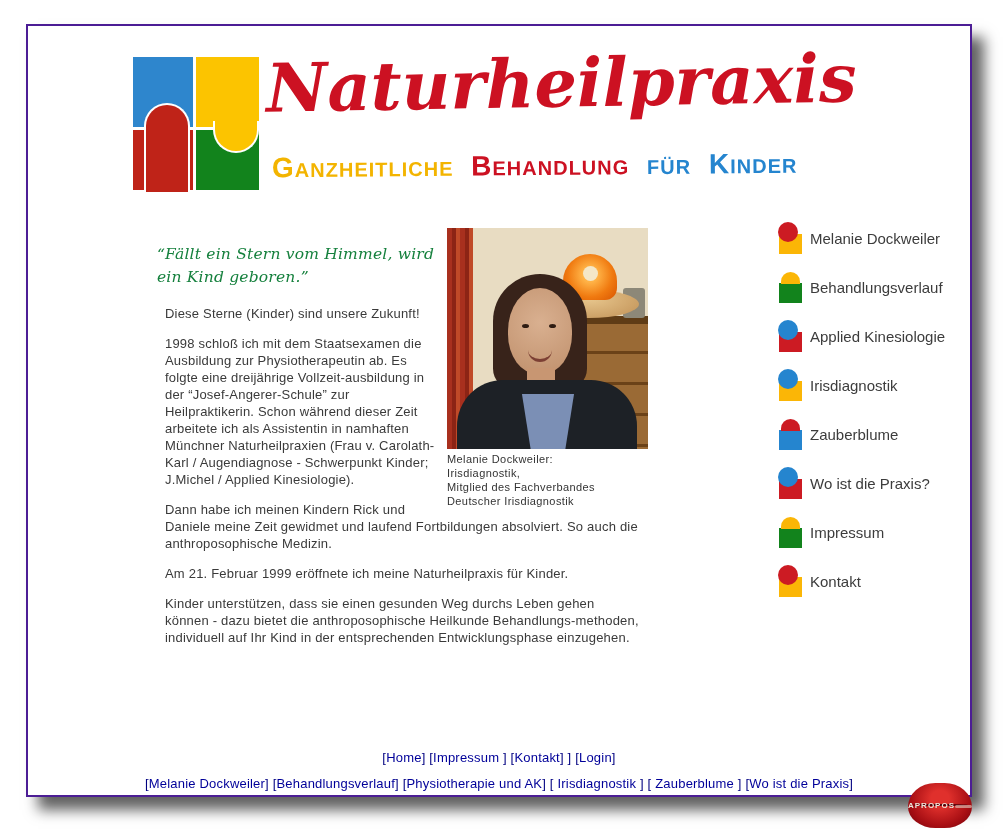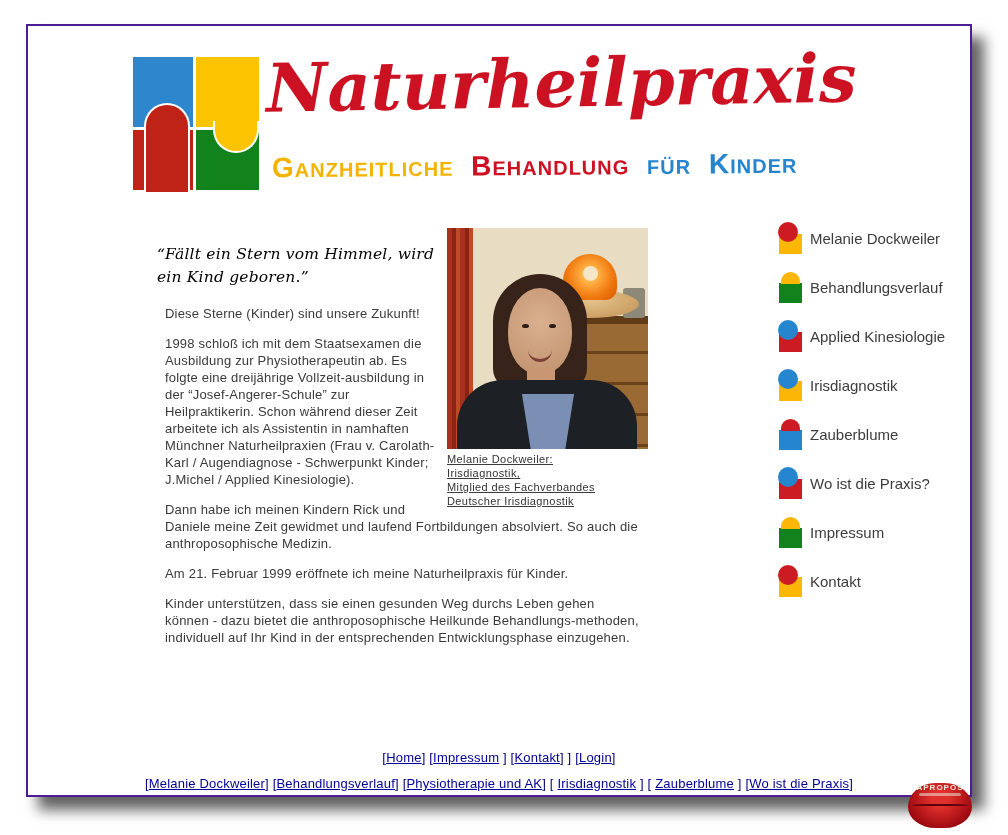--- a/index.html
+++ b/index.html
@@ -32,24 +32,24 @@
     word-spacing:9px;transform:rotate(-0.5deg);}
   .sub-yellow{color:#f3b400;}
   .sub-red{color:#cc1122;}
   .sub-blue{color:#2585cf;}
 
   
   .content{position:absolute;left:129px;top:200px;width:491px;
     font-size:13px;line-height:17px;color:#3a3a3a;letter-spacing:0.2px;}
   .content h1{font-size:13.5px;color:#0a6e0a;margin:8px 0 0 0;letter-spacing:0.3px;}
   .quote{font-family:"DejaVu Serif",serif;font-style:italic;font-size:15.5px;
-    line-height:1.5;color:#000000;margin:17px 0 15px 0;}
+    line-height:1.5;color:#15803d;margin:17px 0 15px 0;}
   .content p{margin:13px 8px;}
 
-  .photo-box{float:right;width:201px;margin:2px 0 8px 10px;text-decoration:underline;}
+  .photo-box{float:right;width:201px;margin:2px 0 8px 10px;}
   .photo{position:relative;width:201px;height:221px;overflow:hidden;
     background:#e8dcc2;}
   .photo .curtain{position:absolute;left:0;top:0;width:26px;height:100%;
     background:repeating-linear-gradient(90deg,#a8301e 0 5px,#8c2415 5px 9px,#c04a28 9px 13px);}
   .photo .dresser{position:absolute;right:0;top:95px;width:72px;height:126px;
     background:repeating-linear-gradient(180deg,#9a6a35 0 28px,#6b4218 28px 31px);}
   .photo .dresser-top{position:absolute;right:0;top:88px;width:84px;height:8px;
     background:#5f3c16;}
   .photo .stone{position:absolute;right:3px;top:60px;width:22px;height:30px;
     background:#8d8878;border-radius:3px;}
@@ -87,28 +87,28 @@
   .nav-icon .circle{position:absolute;top:0;left:0;width:20px;height:20px;border-radius:50%;}
   .nav-icon .dome{position:absolute;bottom:19px;left:3px;width:19px;height:12px;
     border-radius:10px 10px 0 0;}
   .nav-label{margin-left:6px;font-size:15px;color:#3c3c3c;white-space:nowrap;}
 
   
   .footer1,.footer2{position:absolute;left:0;right:0;text-align:center;
     font-size:13px;color:#000080;letter-spacing:0.2px;white-space:nowrap;}
   .footer1{top:724px;}
   .footer2{top:750px;}
-  .flink{color:#000099;text-decoration:underline;cursor:pointer;margin-top:32px;}
+  .flink{color:#000099;cursor:pointer;margin-top:32px;}
   .bracket{color:#000080;text-decoration:none;}
 
   
   .badge{position:absolute;left:908px;top:783px;width:64px;height:45px;
     background:radial-gradient(ellipse at 50% 35%,#e0302c 20%,#a80f14 65%,#6d0009);
     border-radius:50% 50% 50% 50% / 62% 62% 55% 55%;z-index:5;
-    display:flex;flex-direction:column;align-items:center;}
+    display:flex;flex-direction:row;align-items:center;justify-content:center;}
   .badge .crease{position:absolute;left:4px;top:21px;width:56px;height:2px;
     background:#58000a;border-radius:50%;}
   .badge-text{position:relative;font-size:8px;font-weight:bold;color:#e9e6da;
     letter-spacing:1px;z-index:2;}
   .badge-subline{position:relative;width:42px;height:3px;margin-top:1px;
     background:rgba(235,230,215,0.55);border-radius:2px;z-index:2;}
 </style>
 </head>
 <body>
 

